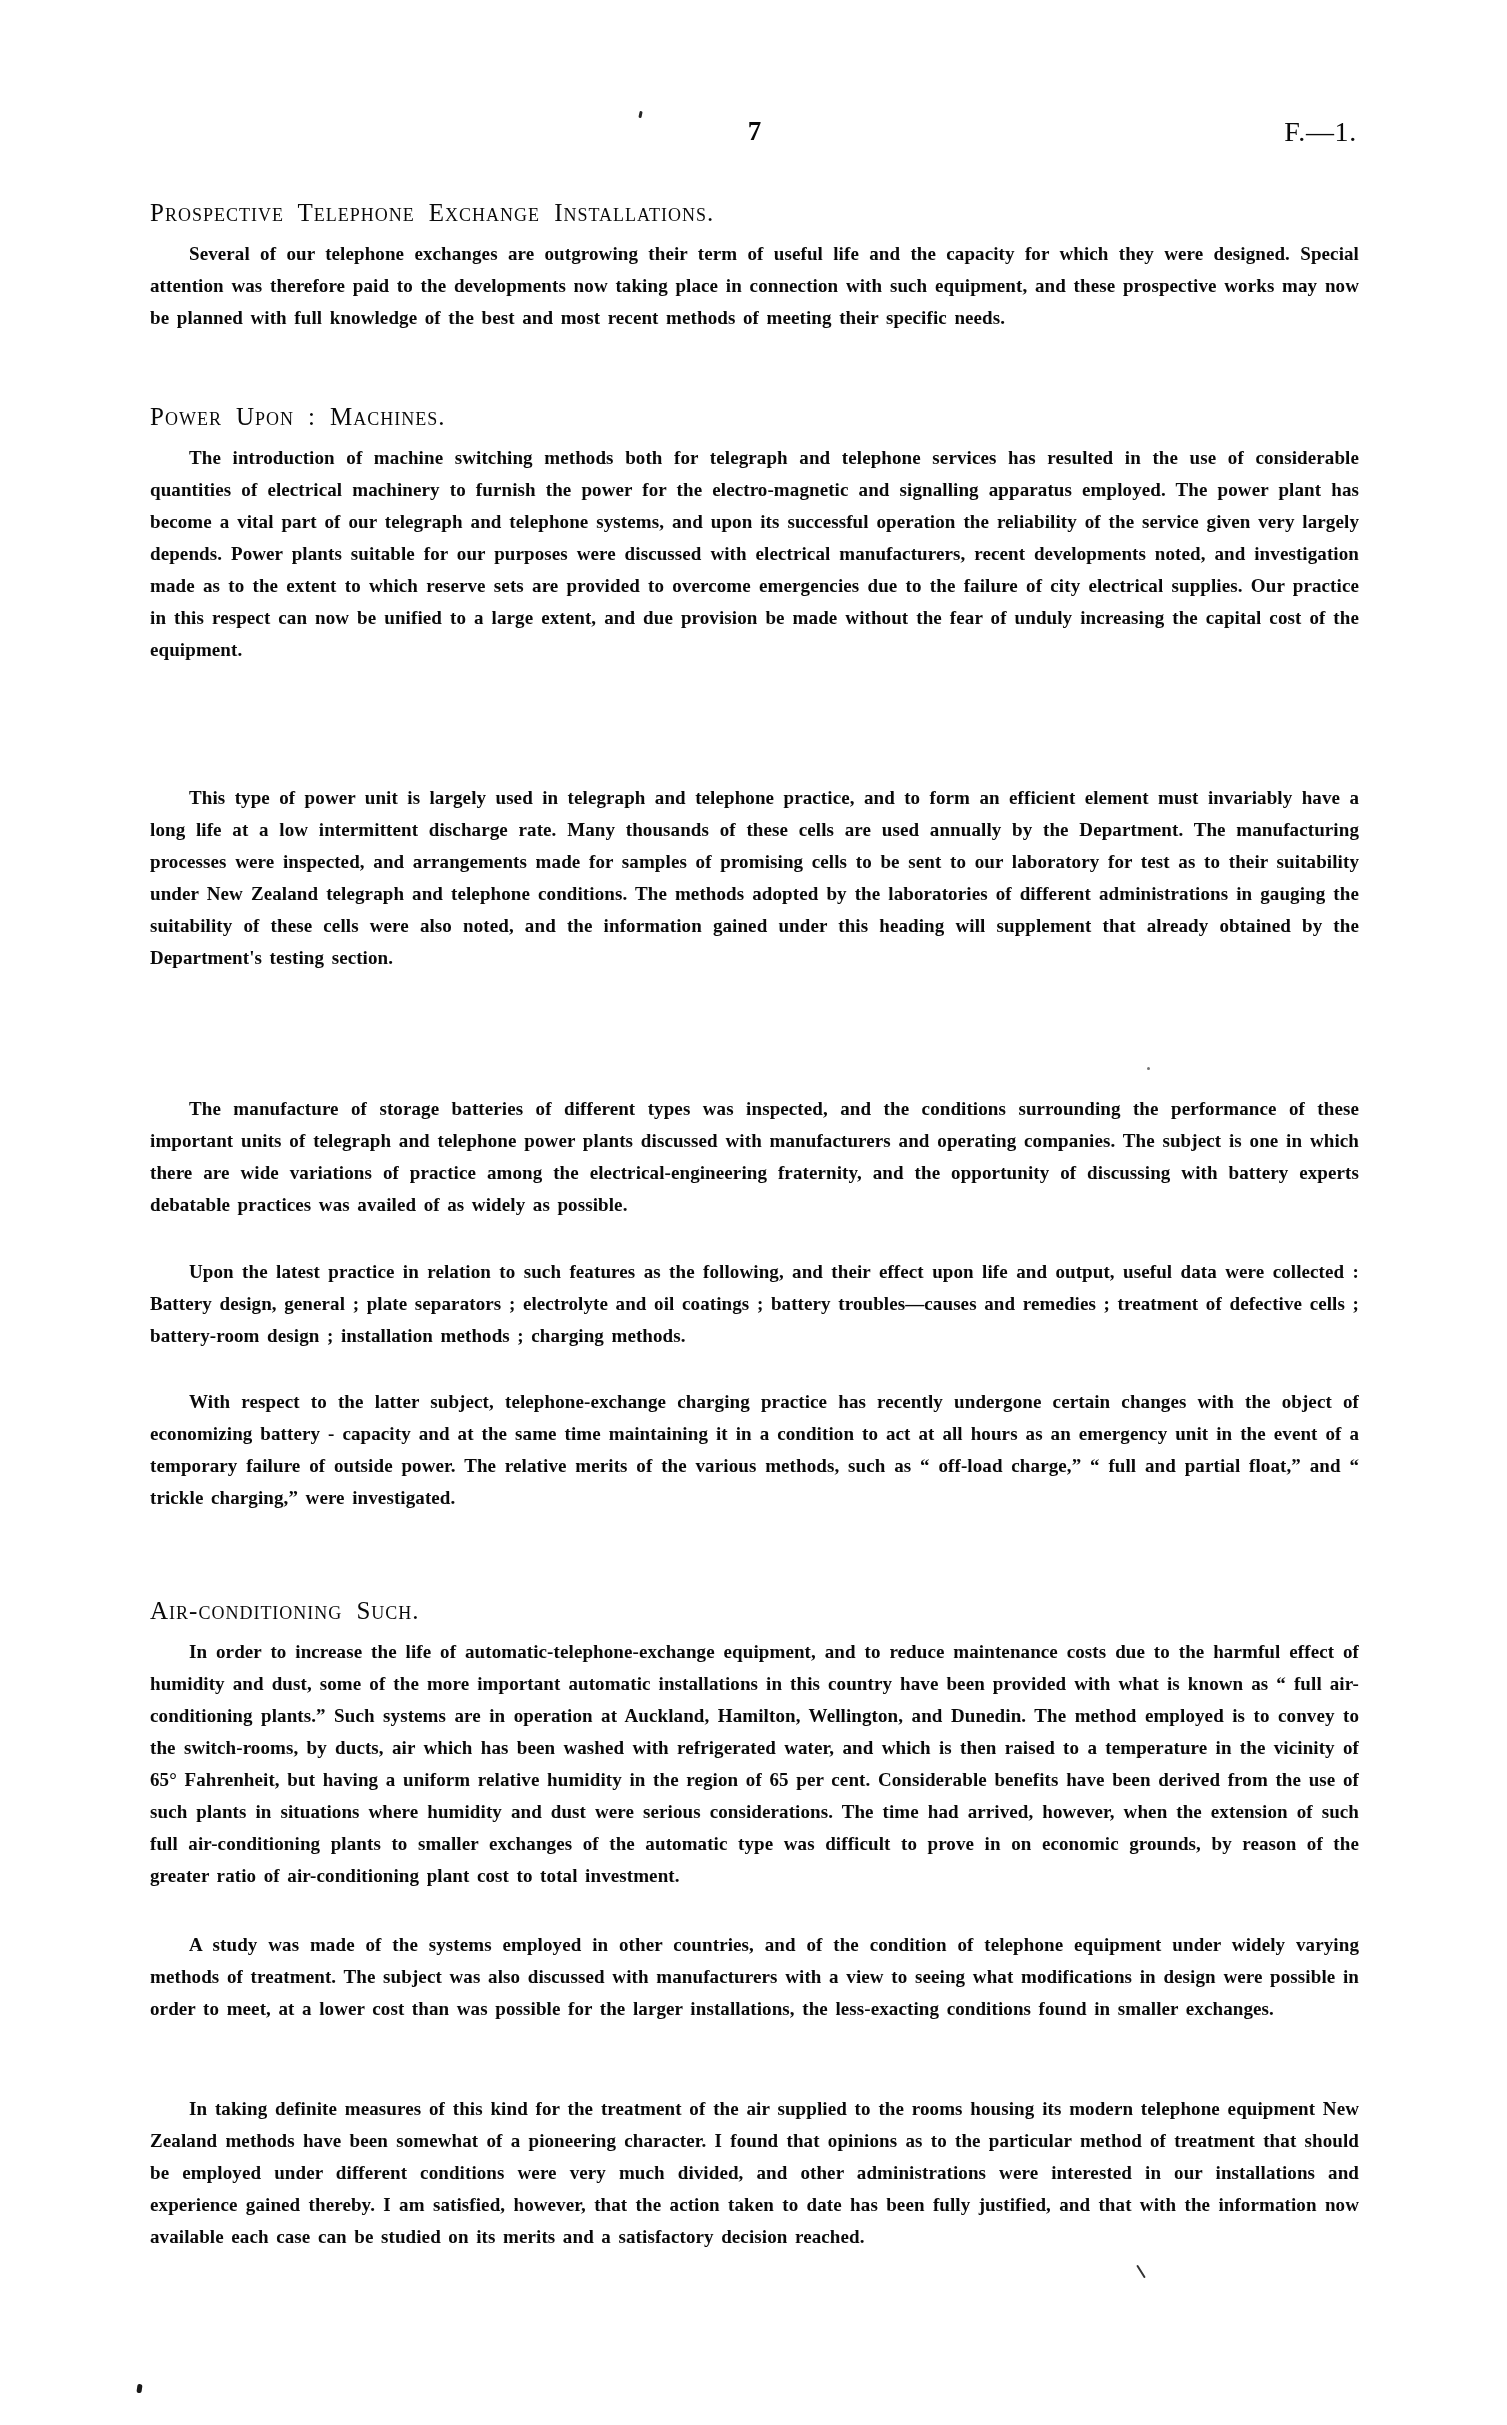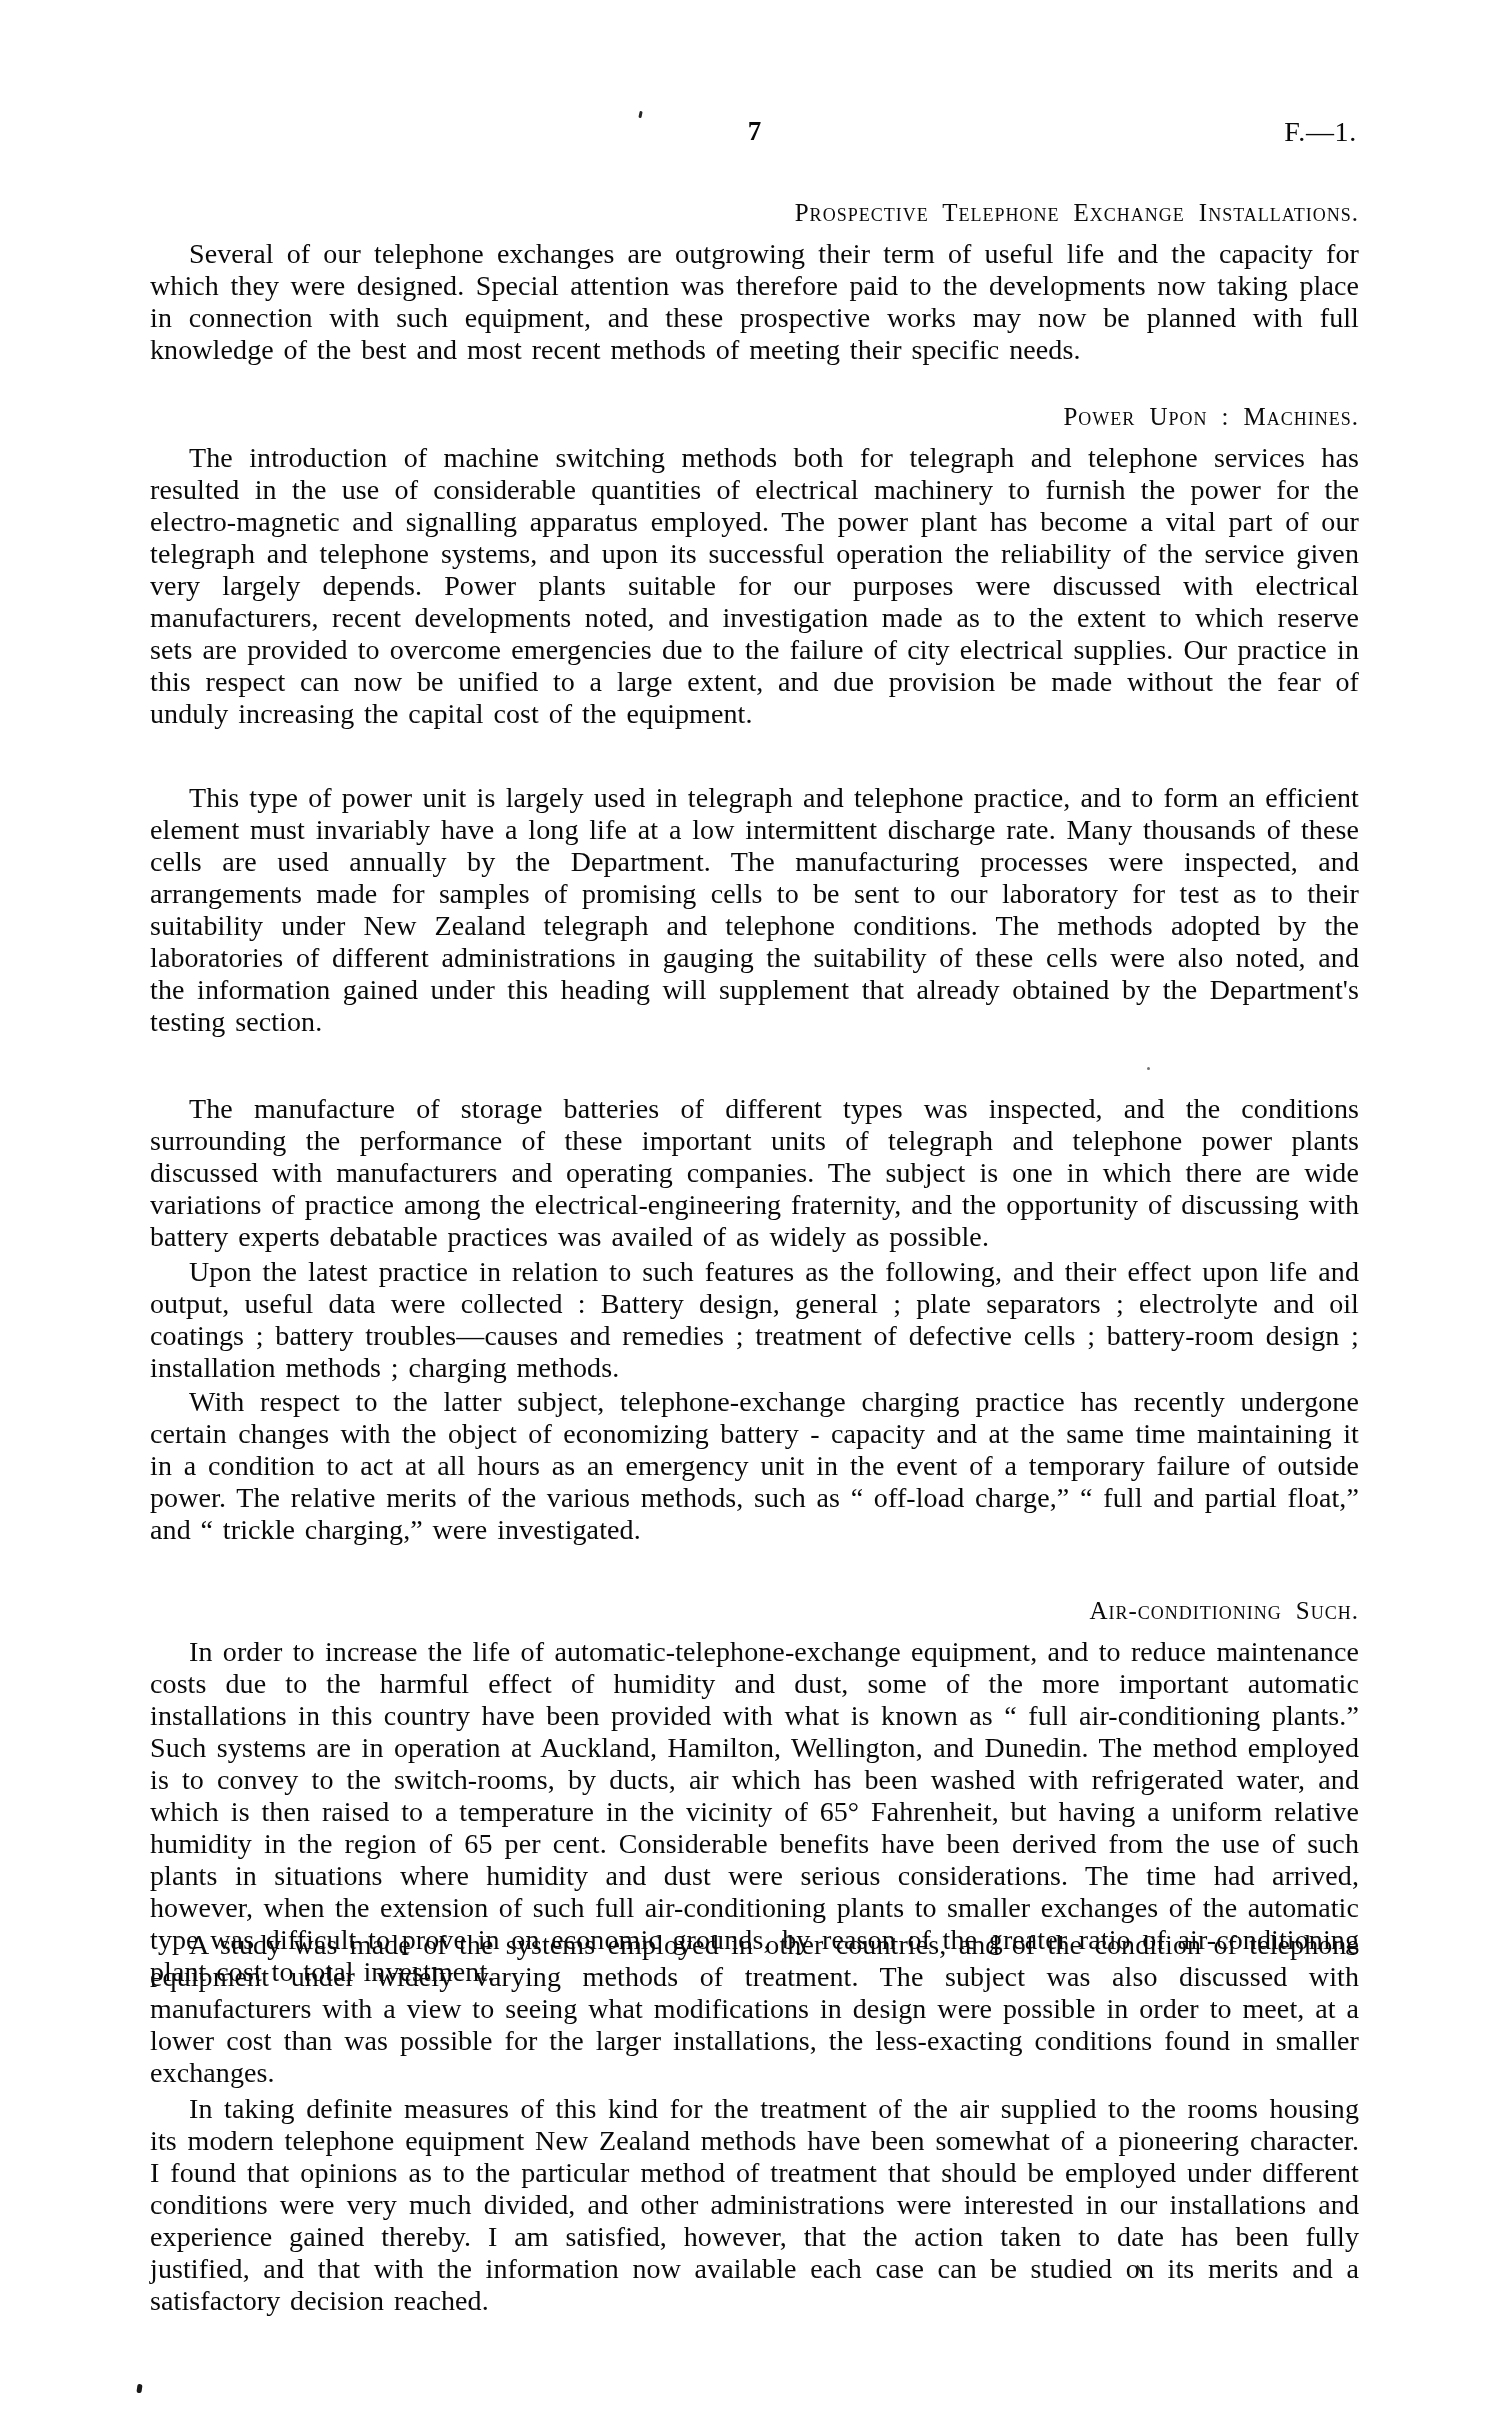--- a/index.html
+++ b/index.html
@@ -17,35 +17,36 @@
     text-align:center;
     font-size:27px; font-weight:bold;
   }
   .docref {
     top:116px; right:151px;
     font-size:28px;
     letter-spacing:0.7px;
   }
   .heading {
     left:150px; width:1209px;
-    text-align:right;
+    text-align:left;
     font-variant:small-caps;
     font-size:25px;
     letter-spacing:1px;
     word-spacing:6.8px;
     white-space:nowrap;
   }
   .para {
     left:150px; width:1209px;
-    font-size:28px;
+    font-size:19px;
     line-height:32px;
     text-align:justify;
     text-indent:39px;
     word-spacing:2.7px;
     letter-spacing:0.1px;
+    font-weight:bold;
   }
   
   .speck { background:#000; border-radius:1.4px; }
   .speck.a1 { left:639px; top:111px; width:2.7px; height:7.4px; transform:rotate(12deg); opacity:.85; }
   .speck.a2 { left:1147px; top:1067px; width:3.4px; height:3.4px; opacity:.55; border-radius:50%; }
   .speck.a3 { left:1140px; top:2264px; width:2px; height:15px; transform:rotate(-32deg); opacity:.8; }
   .speck.a4 { left:137px; top:2384px; width:4.7px; height:8.8px; transform:rotate(8deg); opacity:.9; border-radius:2px; }
 </style>
 </head>
 <body>

